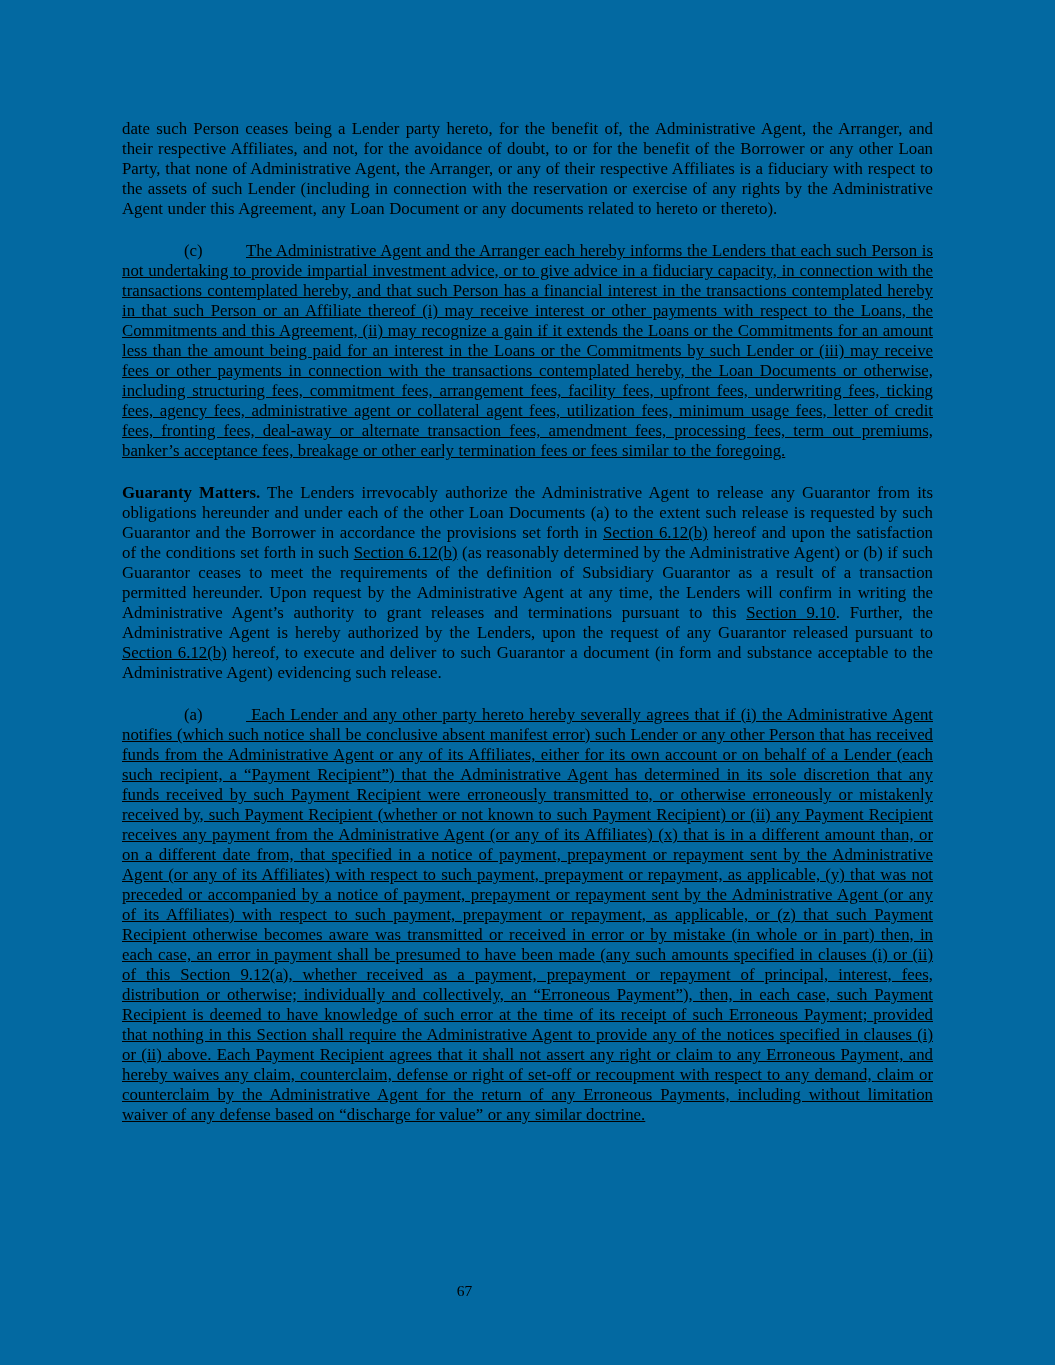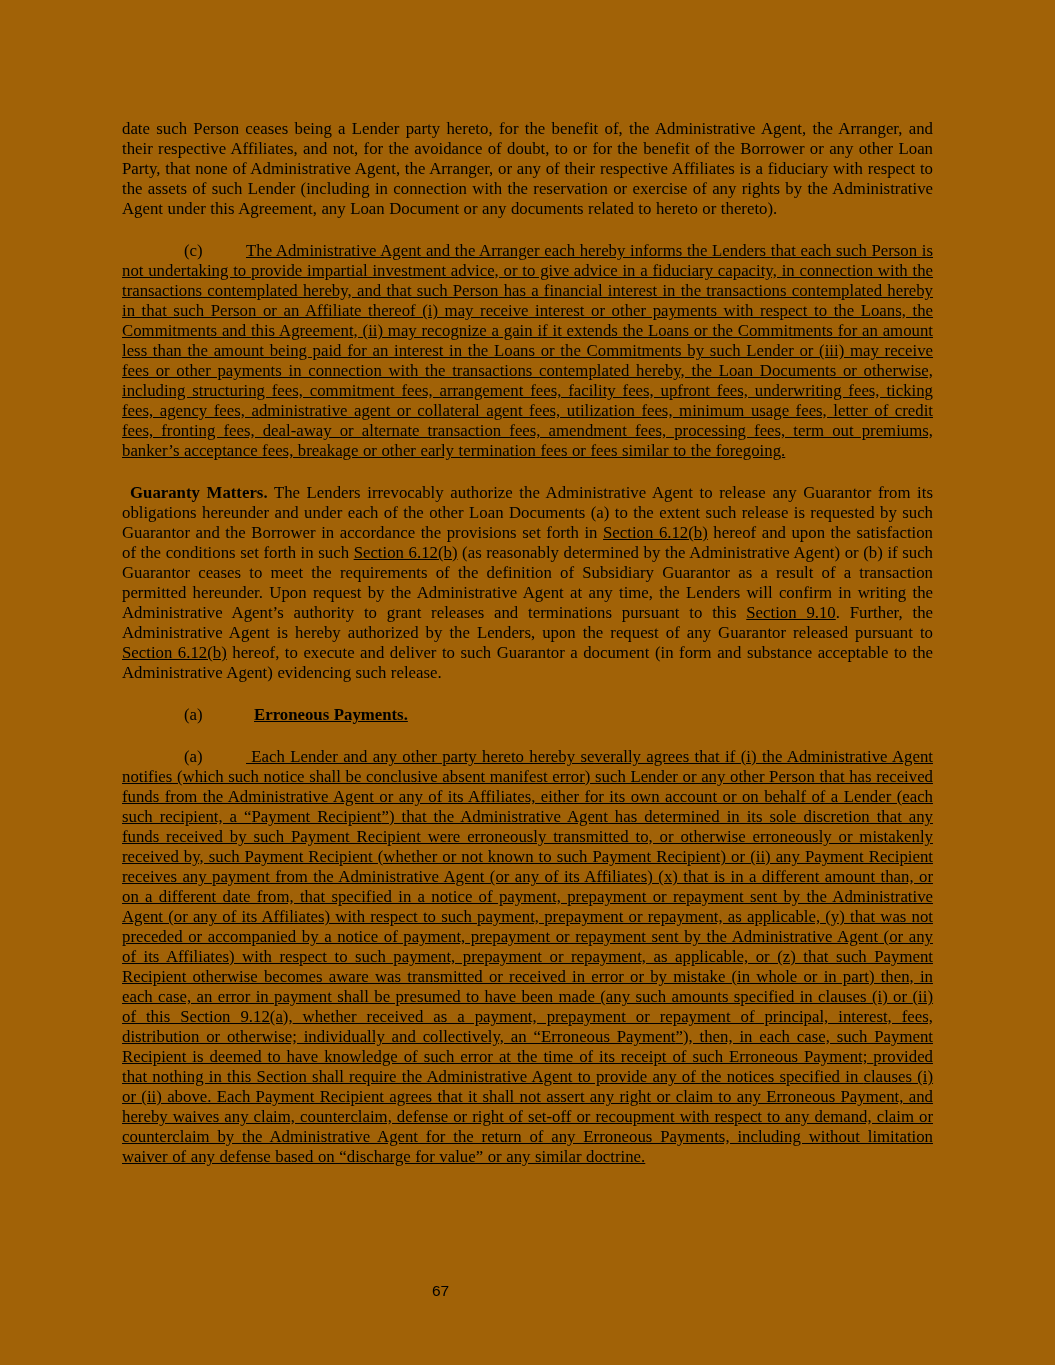--- a/index.html
+++ b/index.html
@@ -4,21 +4,21 @@
 <style>
   html, body {
     margin: 0;
     padding: 0;
     background: #ffffff;
   }
   .page {
     position: relative;
     width: 1055px;
     height: 1365px;
-    background: #a16207;
+    background: #0369a1;
     color: #000000;
     font-family: "Liberation Serif", "DejaVu Serif", serif;
     overflow: hidden;
   }
   .page-body {
     position: absolute;
     top: 119px;
     left: 122px;
     width: 811px;
   }
@@ -34,47 +34,47 @@
   }
   p.indent {
     text-indent: 62px;
     text-decoration: underline;
   }
   .tab-label {
     display: inline-block;
     width: 62px;
     text-indent: 0;
   }
-  .b { font-weight: bold; margin-left: 8px; }
+  .b { font-weight: bold; }
   .u { text-decoration: underline; }
   .page-footer {
     position: absolute;
     top: 1281px;
     left: 0;
     width: 881px;
     text-align: center;
     font-size: 15.5px;
     line-height: 20px;
-    font-family: Liberation Sans, sans-serif;
+    font-family: Liberation Serif, serif;
     color: #000000;
+    padding-left: 24px;
   }
 </style>
 </head>
 <body>
 
 <div class="page">
   <div class="page-body">
 
     <p class="para">date such Person ceases being a Lender party hereto, for the benefit of, the Administrative Agent, the Arranger, and their respective Affiliates, and not, for the avoidance of doubt, to or for the benefit of the Borrower or any other Loan Party, that none of Administrative Agent, the Arranger, or any of their respective Affiliates is a fiduciary with respect to the assets of such Lender (including in connection with the reservation or exercise of any rights by the Administrative Agent under this Agreement, any Loan Document or any documents related to hereto or thereto).</p>
 
     <p class="para indent"><span class="tab-label">(c)</span><span>The Administrative Agent and the Arranger each hereby informs the Lenders that each such Person is not undertaking to provide impartial investment advice, or to give advice in a fiduciary capacity, in connection with the transactions contemplated hereby, and that such Person has a financial interest in the transactions contemplated hereby in that such Person or an Affiliate thereof (i) may receive interest or other payments with respect to the Loans, the Commitments and this Agreement, (ii) may recognize a gain if it extends the Loans or the Commitments for an amount less than the amount being paid for an interest in the Loans or the Commitments by such Lender or (iii) may receive fees or other payments in connection with the transactions contemplated hereby, the Loan Documents or otherwise, including structuring fees, commitment fees, arrangement fees, facility fees, upfront fees, underwriting fees, ticking fees, agency fees, administrative agent or collateral agent fees, utilization fees, minimum usage fees, letter of credit fees, fronting fees, deal-away or alternate transaction fees, amendment fees, processing fees, term out premiums, banker’s acceptance fees, breakage or other early termination fees or fees similar to the foregoing.</span></p>
 
     <p class="para"><span class="b">Guaranty Matters.</span><span>  The Lenders irrevocably authorize the Administrative Agent to release any Guarantor from its obligations hereunder and under each of the other Loan Documents (a) to the extent such release is requested by such Guarantor and the Borrower in accordance the provisions set forth in </span><span class="u">Section 6.12(b)</span><span> hereof and upon the satisfaction of the conditions set forth in such </span><span class="u">Section 6.12(b)</span><span> (as reasonably determined by the Administrative Agent) or (b) if such Guarantor ceases to meet the requirements of the definition of Subsidiary Guarantor as a result of a transaction permitted hereunder.  Upon request by the Administrative Agent at any time, the Lenders will confirm in writing the Administrative Agent’s authority to grant releases and terminations pursuant to this </span><span class="u">Section 9.10</span><span>.  Further, the Administrative Agent is hereby authorized by the Lenders, upon the request of any Guarantor released pursuant to </span><span class="u">Section 6.12(b)</span><span> hereof, to execute and deliver to such Guarantor a document (in form and substance acceptable to the Administrative Agent) evidencing such release.</span></p>
 
-    <p class="para indent"><span class="tab-label">(a)</span><span class="b">Erroneous Payments.</span></p>
 
     <p class="para indent"><span class="tab-label">(a)</span><span> Each Lender and any other party hereto hereby severally agrees that if (i) the Administrative Agent notifies (which such notice shall be conclusive absent manifest error) such Lender or any other Person that has received funds from the Administrative Agent or any of its Affiliates, either for its own account or on behalf of a Lender (each such recipient, a “</span><span class="u">Payment Recipient</span><span>”) that the Administrative Agent has determined in its sole discretion that any funds received by such Payment Recipient were erroneously transmitted to, or otherwise erroneously or mistakenly received by, such Payment Recipient (whether or not known to such Payment Recipient) or (ii) any Payment Recipient receives any payment from the Administrative Agent (or any of its Affiliates) (x) that is in a different amount than, or on a different date from, that specified in a notice of payment, prepayment or repayment sent by the Administrative Agent (or any of its Affiliates) with respect to such payment, prepayment or repayment, as applicable, (y) that was not preceded or accompanied by a notice of payment, prepayment or repayment sent by the Administrative Agent (or any of its Affiliates) with respect to such payment, prepayment or repayment, as applicable, or (z) that such Payment Recipient otherwise becomes aware was transmitted or received in error or by mistake (in whole or in part) then, in each case, an error in payment shall be presumed to have been made (any such amounts specified in </span><span class="u">clauses (i)</span><span> or </span><span class="u">(ii)</span><span> of this </span><span class="u">Section 9.12(a),</span><span> whether received as a payment, prepayment or repayment of principal, interest, fees, distribution or otherwise; individually and collectively, an “</span><span class="u">Erroneous Payment</span><span>”), then, in each case, such Payment Recipient is deemed to have knowledge of such error at the time of its receipt of such Erroneous Payment; </span><span class="u">provided</span><span> that nothing in this Section shall require the Administrative Agent to provide any of the notices specified in </span><span class="u">clauses (i)</span><span> or </span><span class="u">(ii)</span><span> above. Each Payment Recipient agrees that it shall not assert any right or claim to any Erroneous Payment, and hereby waives any claim, counterclaim, defense or right of set-off or recoupment with respect to any demand, claim or counterclaim by the Administrative Agent for the return of any Erroneous Payments, including without limitation waiver of any defense based on “discharge for value” or any similar doctrine.</span></p>
 
 
   </div>
 
   <div class="page-footer">67</div>
 </div>
 
 </body></html>

